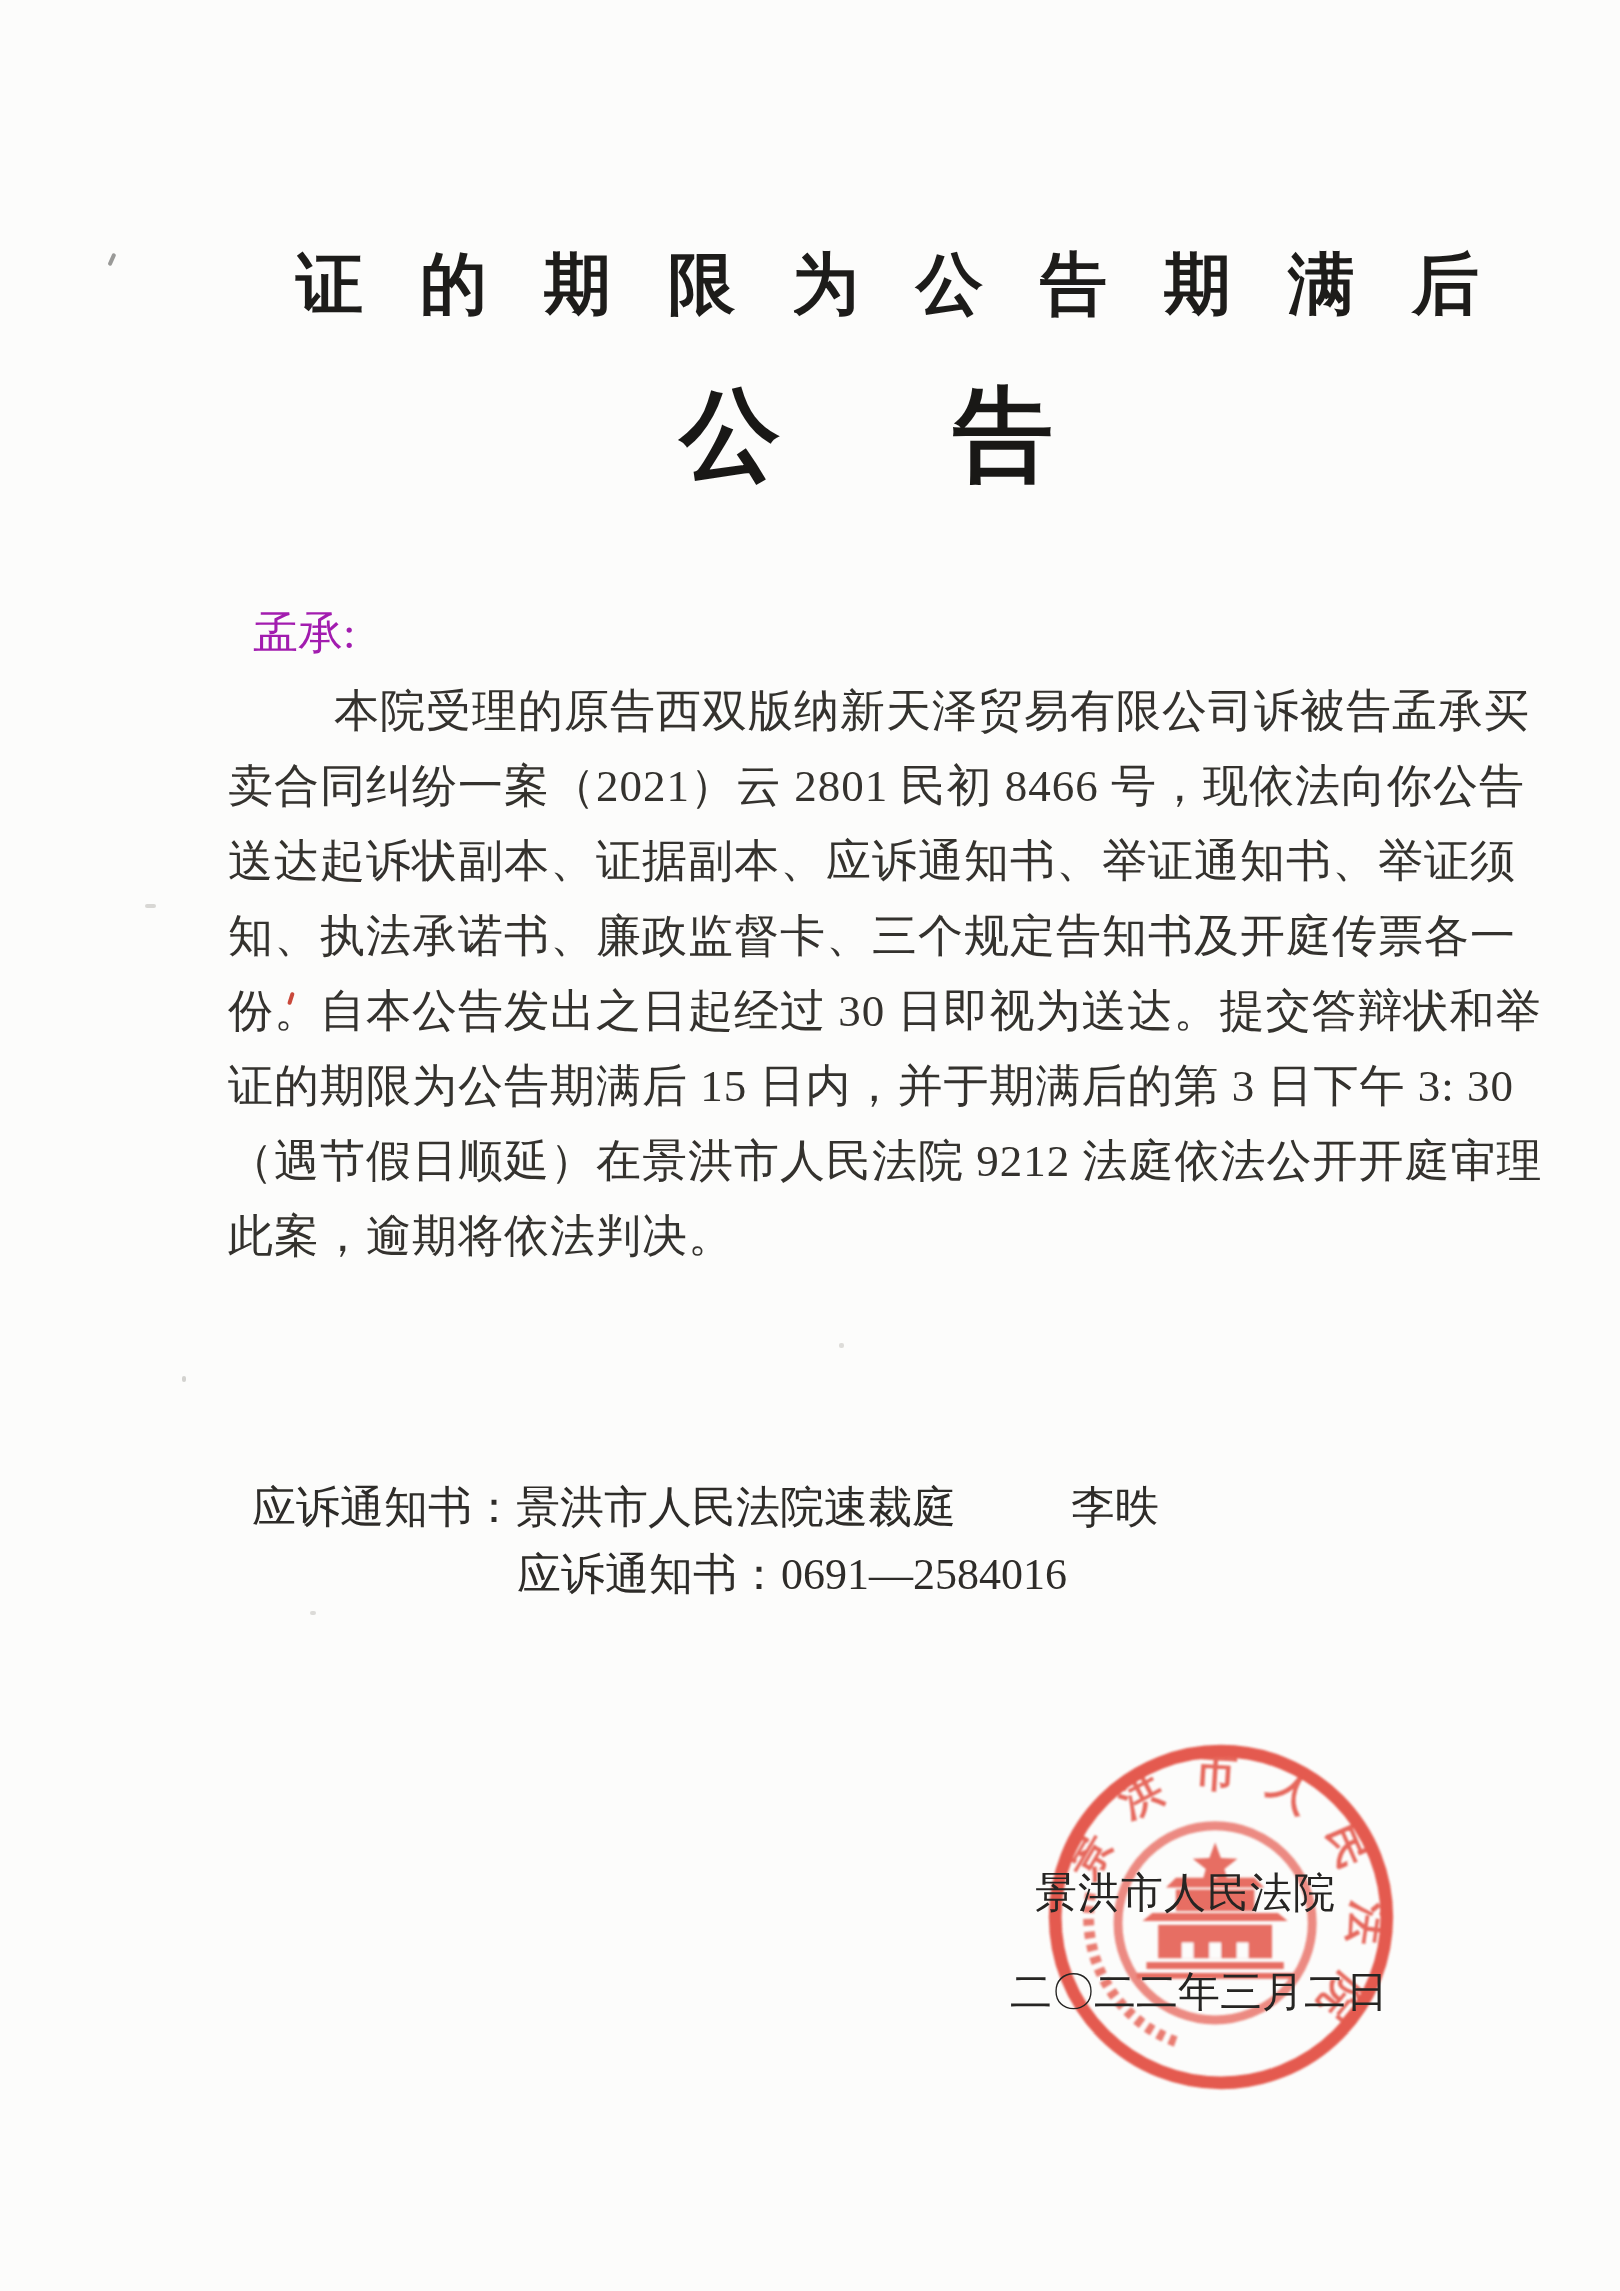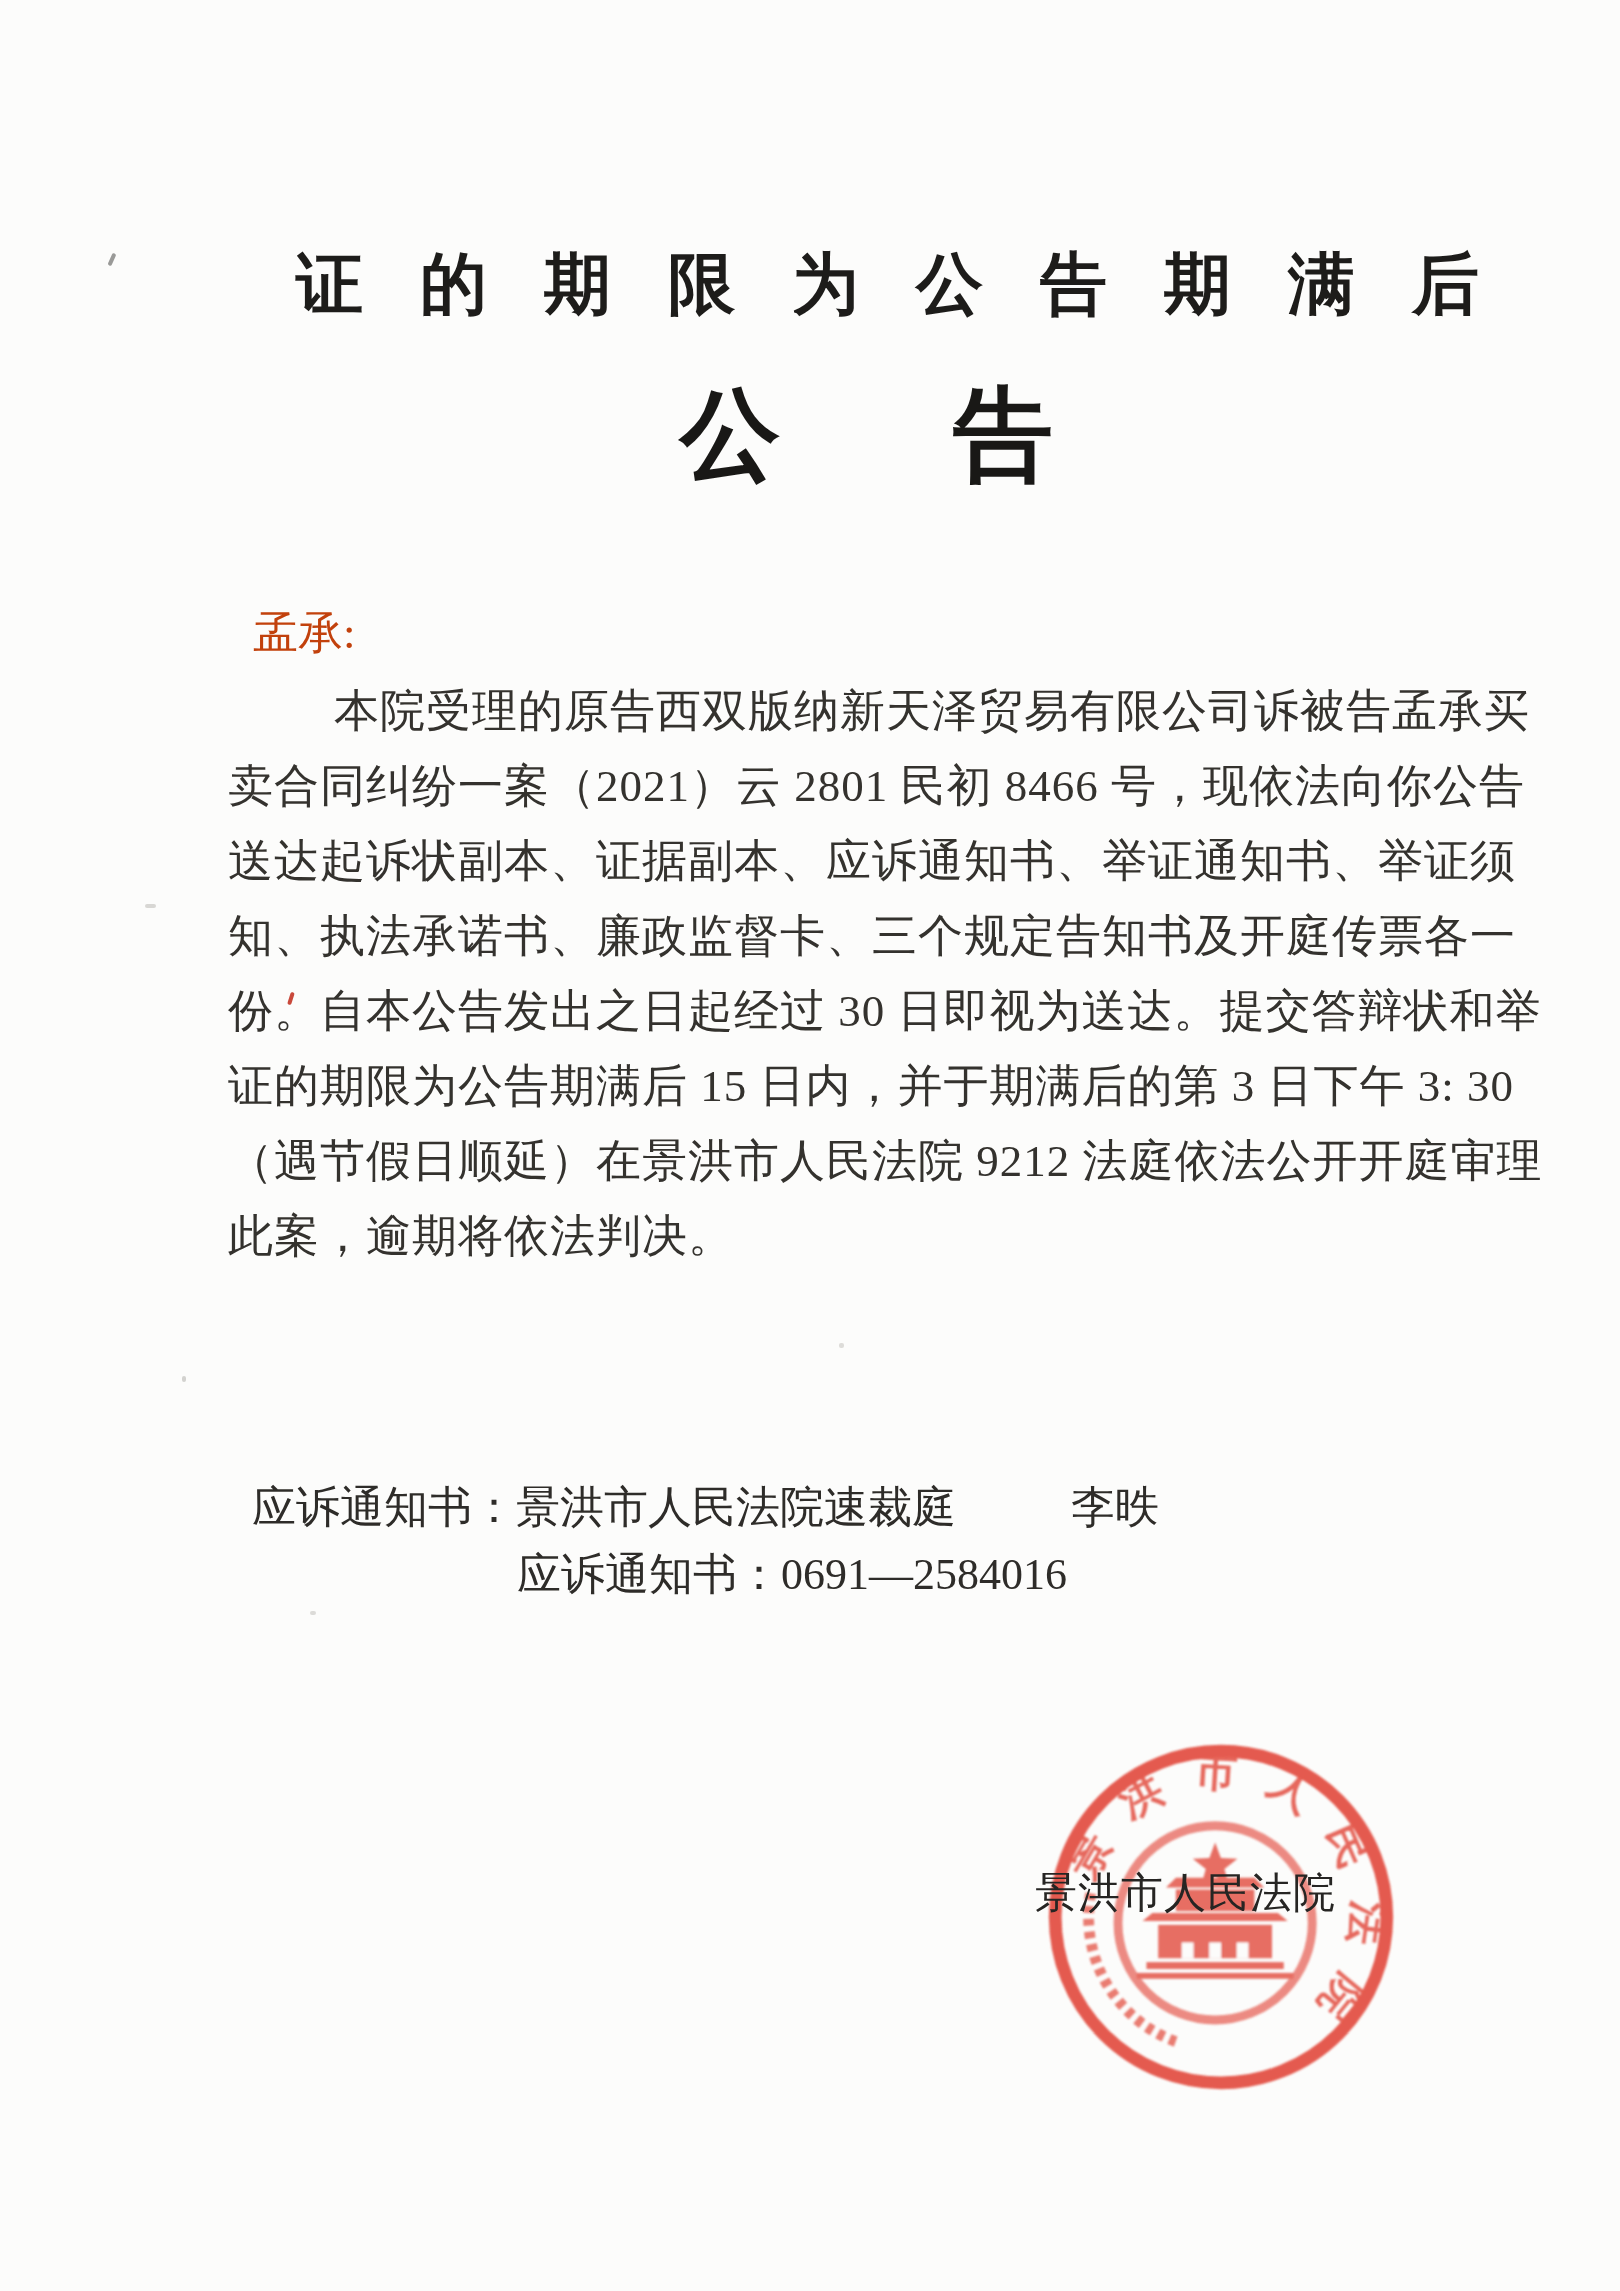--- a/index.html
+++ b/index.html
@@ -17,21 +17,21 @@
     font-size:67px;line-height:82px;font-weight:bold;
     letter-spacing:57px;white-space:nowrap;color:#1d1c1a;
   }
   .announce-heading{
     position:absolute;left:680px;top:378px;
     font-size:100px;line-height:116px;font-weight:600;
     letter-spacing:173px;white-space:nowrap;color:#191816;
   }
   .addressee{
     position:absolute;left:253px;top:604px;
-    font-size:45px;line-height:59px;color:#c2410c;
+    font-size:45px;line-height:59px;color:#a21caf;
   }
   .body-block{
     position:absolute;left:228px;top:674px;width:1280px;
     font-size:45px;color:#34322e;letter-spacing:1px;
   }
   .bline{
     height:75px;line-height:75px;white-space:nowrap;
     text-align:justify;text-align-last:justify;
   }
   .bline.first{text-indent:106px;}
@@ -126,20 +126,21 @@
           <rect x="-6" y="20" width="12" height="16" fill="#fcfcfb"></rect>
           <rect x="22" y="20" width="12" height="16" fill="#fcfcfb"></rect>
           <rect x="-70" y="40" width="140" height="7"></rect>
           <rect x="-80" y="51" width="160" height="6"></rect>
         </g>
       </g>
     </g>
   </svg>
 
   <div class="sig-court">景洪市人民法院</div>
+  <div class="sig-date">二〇二二年三月二日</div>
 
   <div class="speck s1"></div>
   <div class="speck s2"></div>
   <div class="speck s3"></div>
   <div class="speck s4"></div>
   <div class="speck s5"></div>
   <div class="speck s6"></div>
 
 </div>
 

